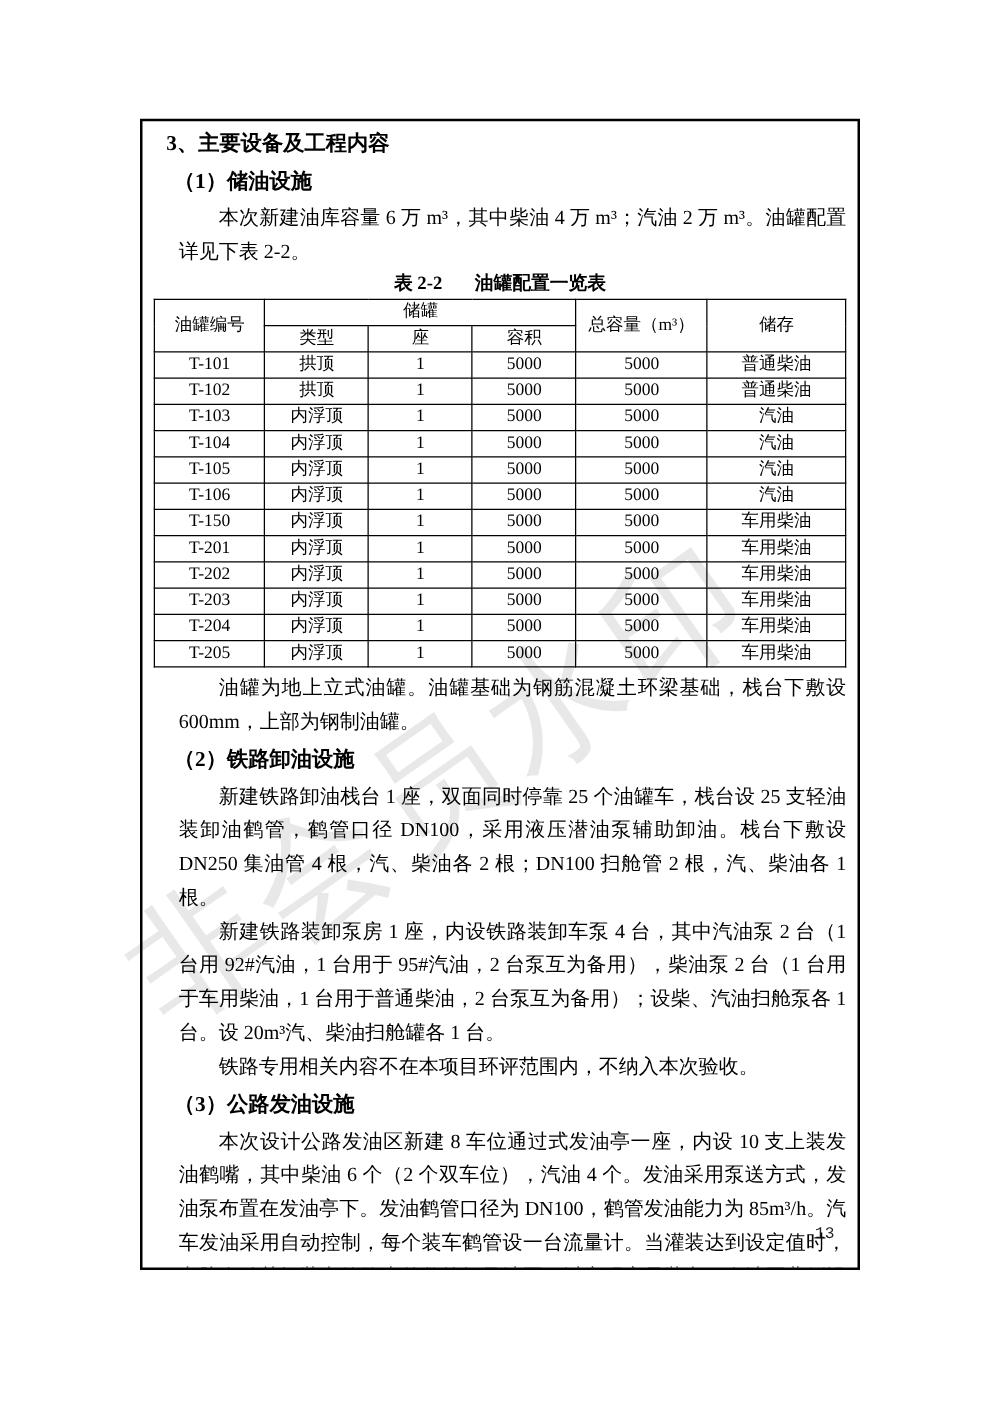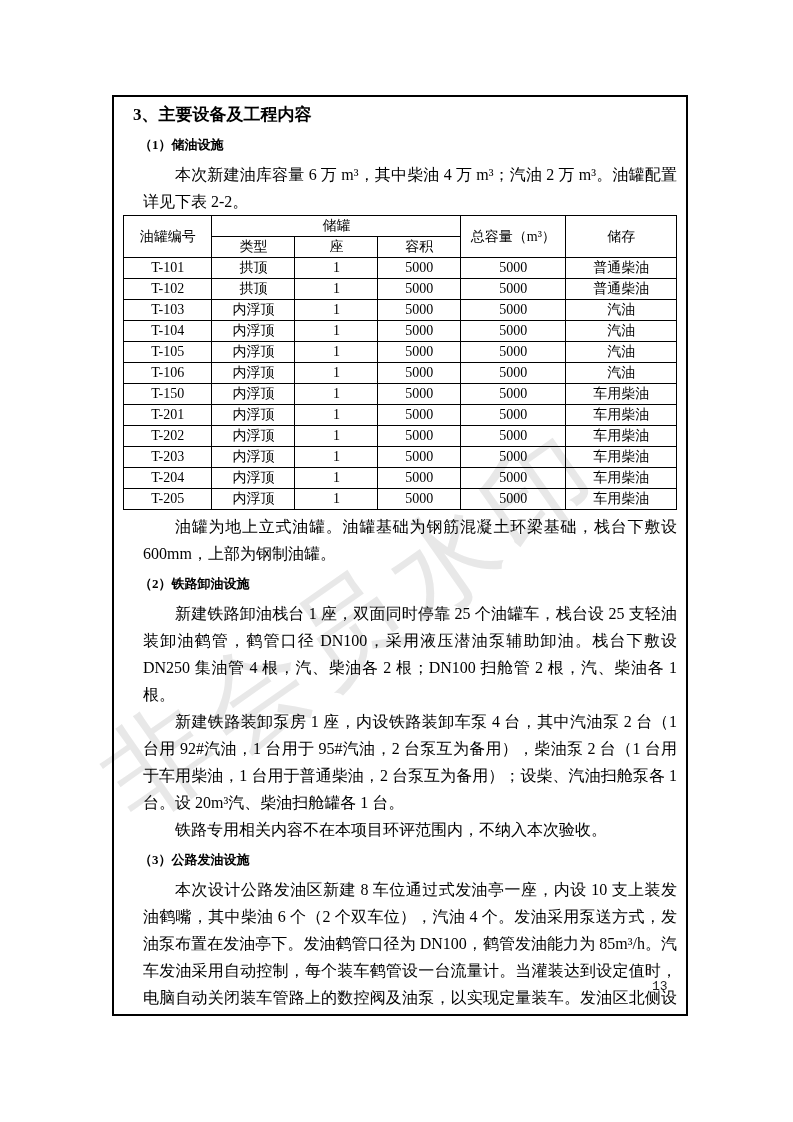--- a/index.html
+++ b/index.html
@@ -23,21 +23,21 @@
     width:576px; height:921px;
     border:2px solid #000;
     padding:4px 9px 1px 9px;
     overflow:hidden; z-index:1;
   }
   .section-title {
     font-size:17px; font-weight:bold;
     padding-left:10px; margin:2px 0 6px 0; line-height:24px;
   }
   .sub-title {
-    font-size:13px; font-weight:bold;
+    font-size:17px; font-weight:bold;
     padding-left:16px; margin:5px 0 4px 0; line-height:24px;
   }
   .para {
     font-size:16px; line-height:27px;
     text-align:justify; text-indent:32px;margin-left:20px;
   }
   .table-caption {
     text-align:center; font-weight:bold; font-size:15px;
     margin:2px 0 2px 0; line-height:20px;
   }
@@ -63,20 +63,23 @@
 <div class="watermark">非会员水印</div>
 
 <div class="content-box">
 
   <div class="section-title">3、主要设备及工程内容</div>
 
   <div class="sub-title">（1）储油设施</div>
 
   <p class="para">本次新建油库容量 6 万 m³，其中柴油 4 万 m³；汽油 2 万 m³。油罐配置详见下表 2-2。</p>
 
+  <div class="table-caption">
+    <span class="cap-label">表 2-2</span><span>油罐配置一览表</span>
+  </div>
 
   <table class="tank-table">
     <colgroup>
       <col style="width:16%">
         <col style="width:15%">
         <col style="width:15%">
         <col style="width:15%">
         <col style="width:19%">
         <col style="width:20%">
     </colgroup>

